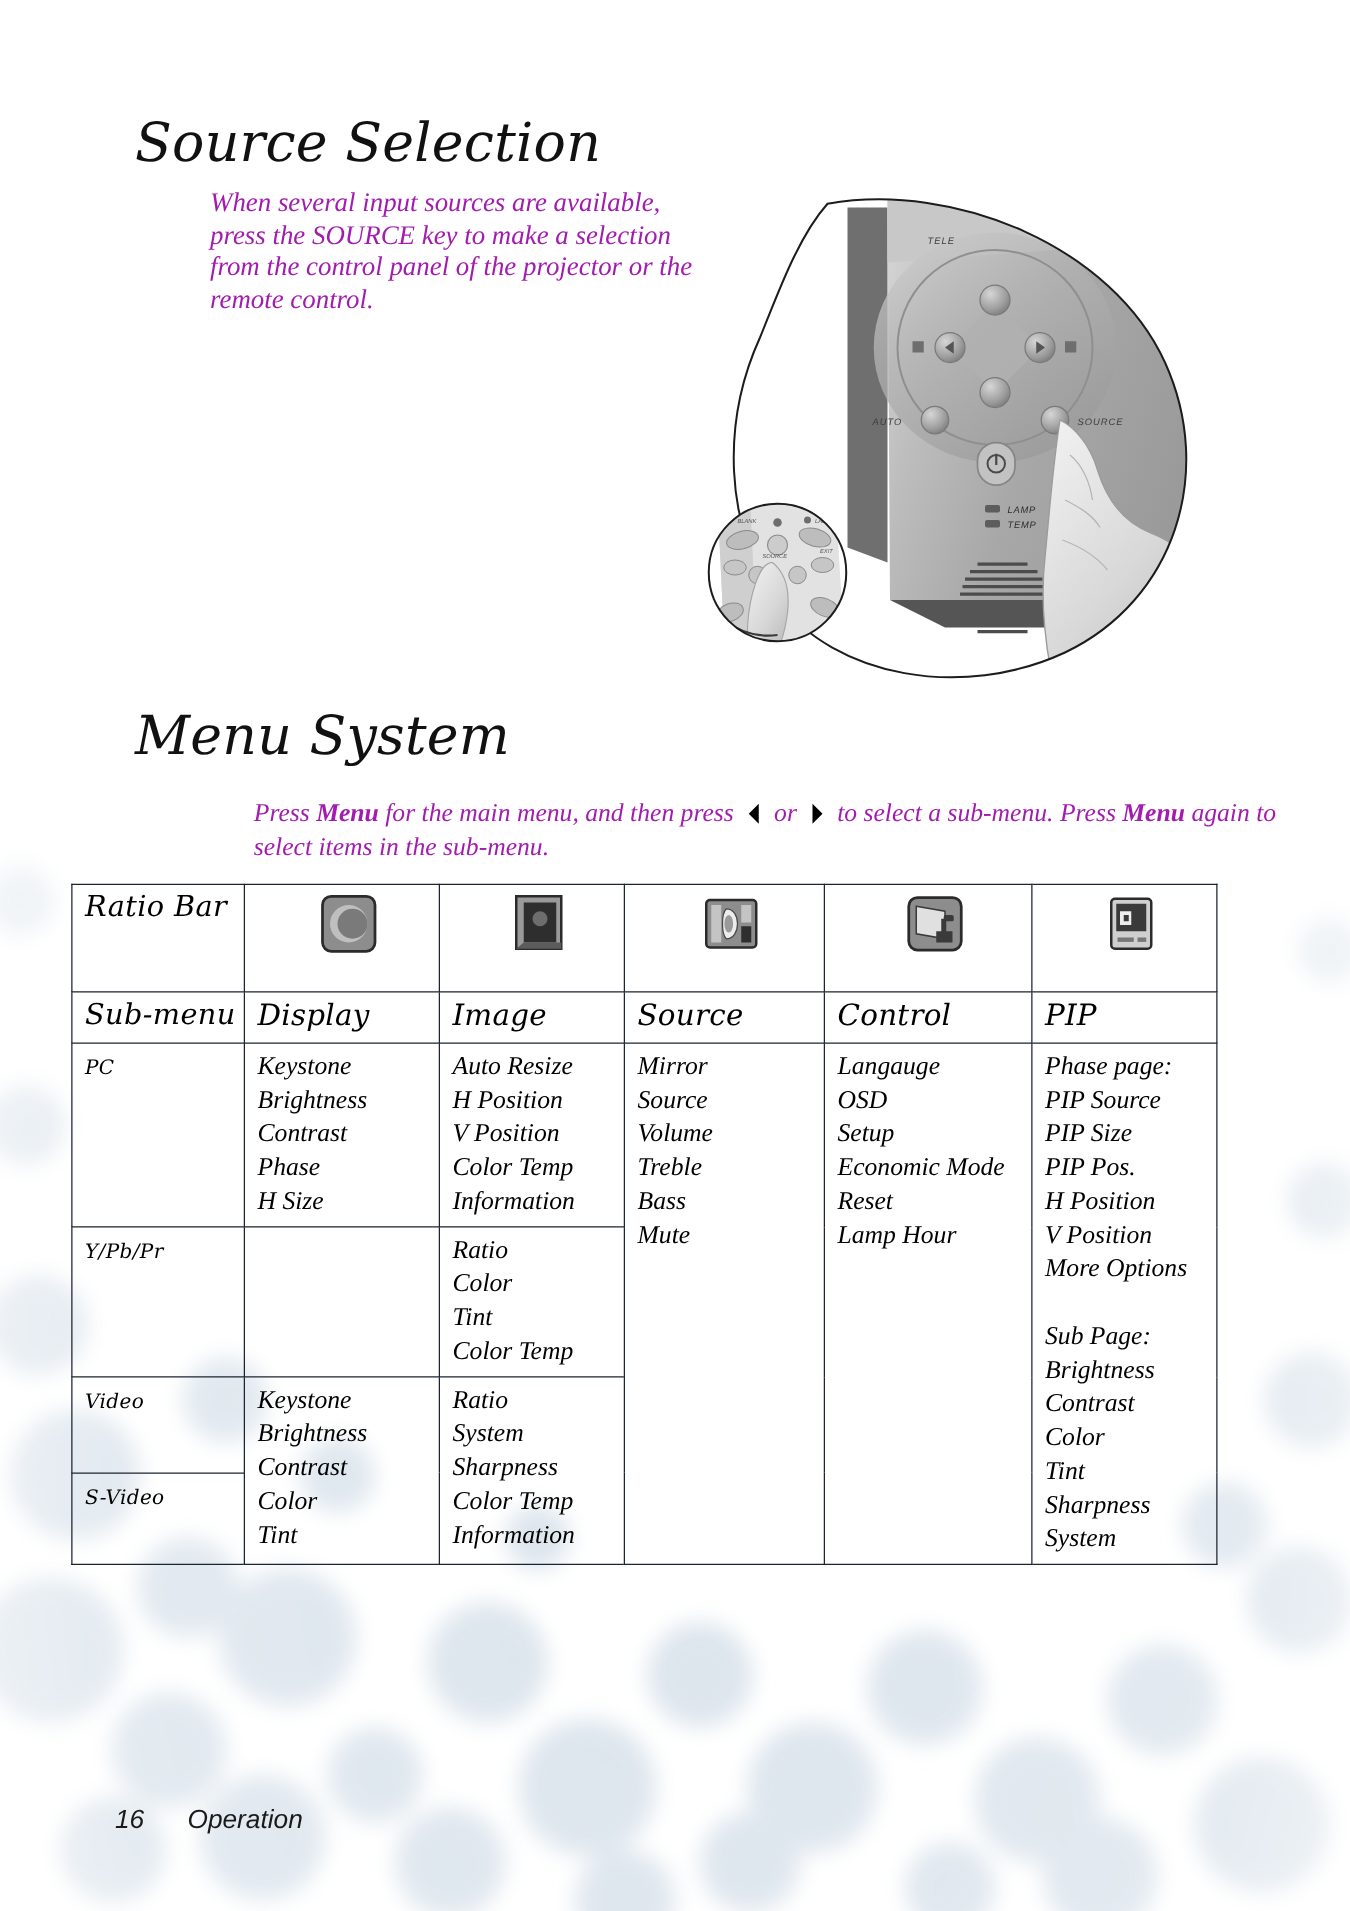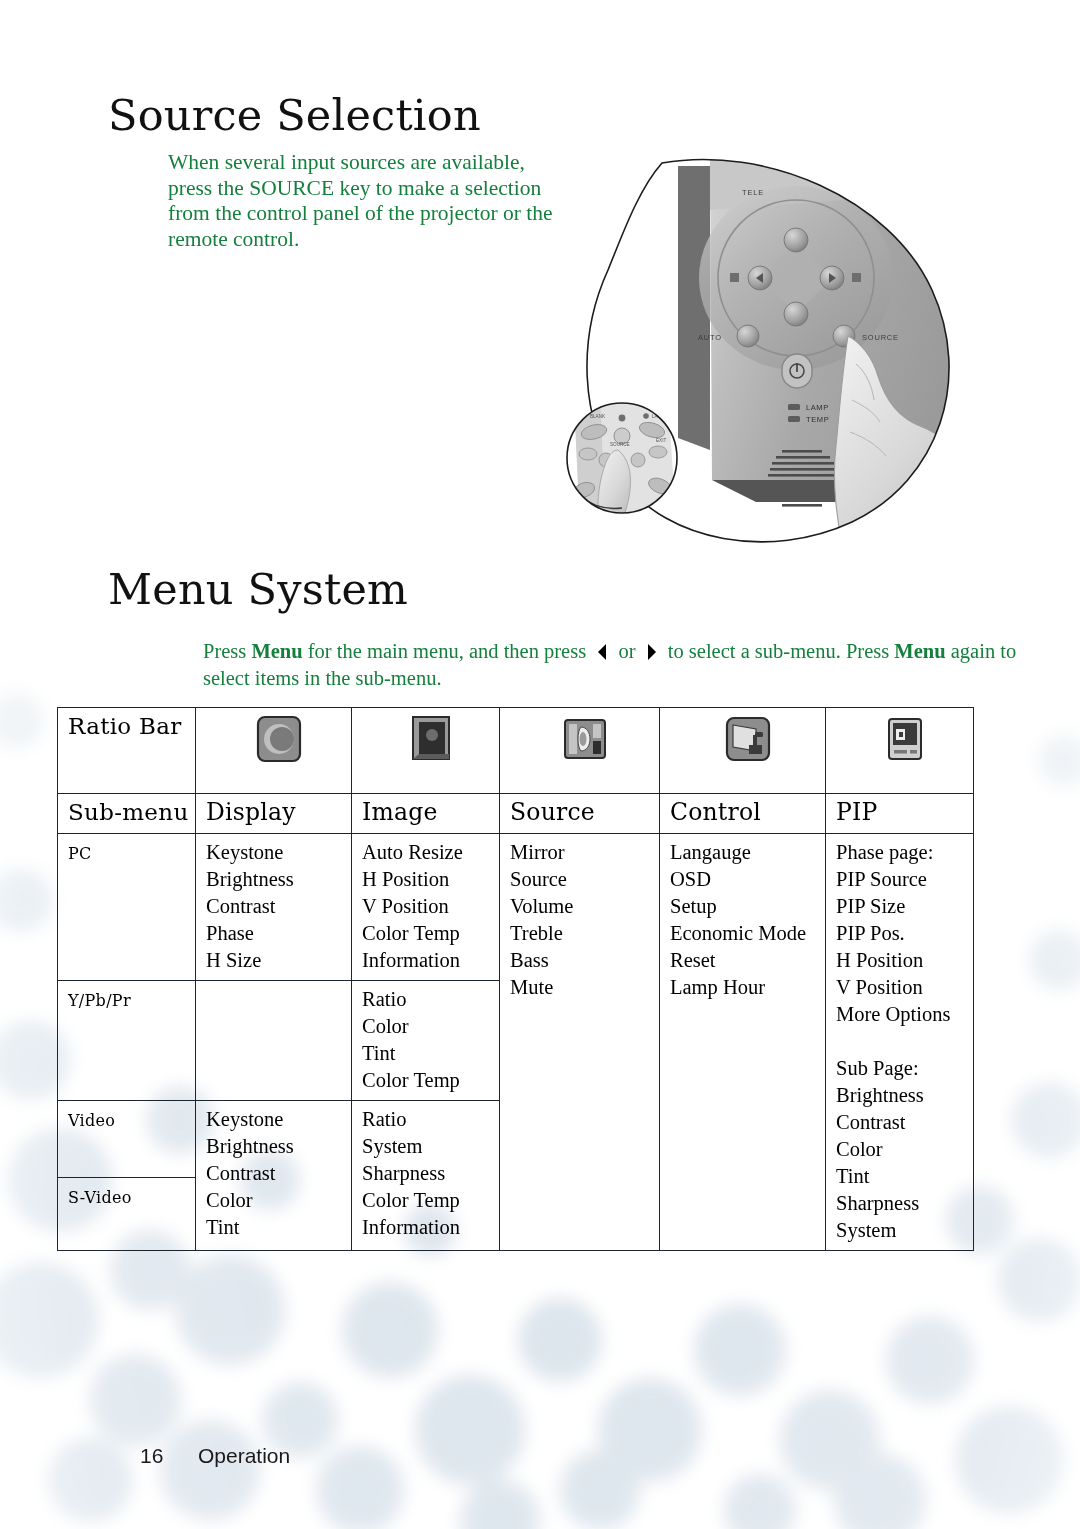--- a/index.html
+++ b/index.html
@@ -7,42 +7,42 @@
     width:1080px;height:1529px;position:relative;overflow:hidden;
     background:#ffffff;
     font-family:"Liberation Serif", serif;
     color:#000;
   }
   
   #bg-texture{
     position:absolute;left:0;top:0;width:1080px;height:1529px;z-index:0;
     pointer-events:none;
   }
-  #page{position:absolute;left:0;top:0;width:1080px;height:1395px;z-index:2;}
+  #page{position:absolute;left:0;top:0;width:1080px;height:1395px;z-index:2;font-style:italic;}
 
   
   .h1{
     position:absolute;
     font-family:"DejaVu Serif", serif;
     font-weight:400;
     font-size:43px;
     letter-spacing:0.2px;
     color:#111;
     white-space:nowrap;
   }
   #title-source-selection{left:108px;top:90px;}
   #title-menu-system{left:108px;top:564px;}
 
   
   .body-text{
     position:absolute;
     font-family:"Liberation Serif", serif;
     font-size:21.5px;
     line-height:25.5px;
-    color:#15803d;
+    color:#a21caf;
   }
   #intro-paragraph{left:168px;top:150px;width:400px;}
   #menu-instruction{left:168px;top:638px;width:820px;font-size:20.5px;line-height:27px;margin-left:35px;}
   .bold{font-weight:bold;}
   .tri{
     display:inline-block;
     width:14px;height:18px;
     vertical-align:-3px;
     position:relative;
     margin:0 4px;
@@ -98,21 +98,21 @@
   .spacer-li{height:27px;}
 
   .icon-cell{text-align:center;vertical-align:middle;padding:10px 0 10px 0;height:74px;}
 
   
   #footer{
     position:absolute;left:92px;top:1444px;
     font-family:"Liberation Sans", sans-serif;
     font-size:21px;color:#1a1a1a;
   }
-  #footer .pg{display:inline-block;width:58px;margin-left:48px;}
+  #footer .pg{display:inline-block;width:58px;}
 
   
   #illustration{position:absolute;left:560px;top:150px;width:420px;height:410px;}
 </style>
 </head>
 <body>
 
 <svg id="bg-texture" viewBox="0 0 1080 1529" xmlns="http://www.w3.org/2000/svg">
   <defs>
     <radialGradient id="fadeMask" cx="50%" cy="78%" r="72%">

